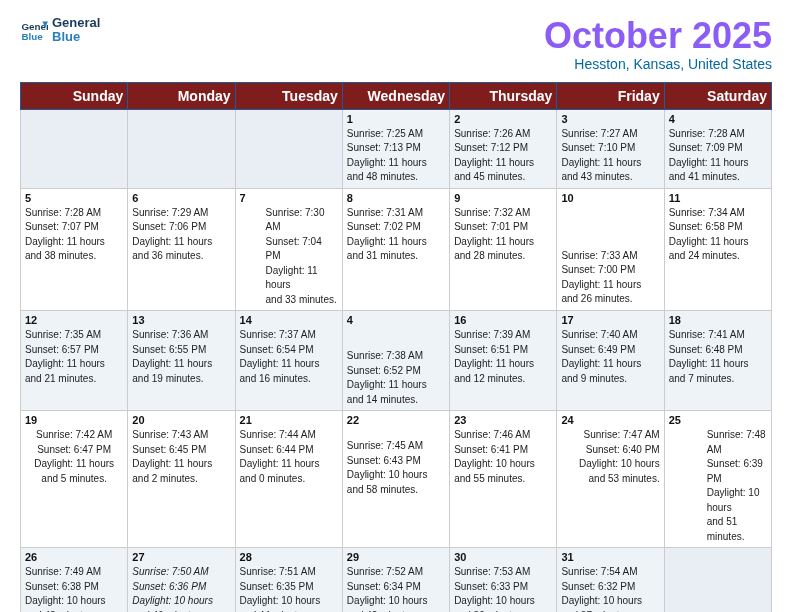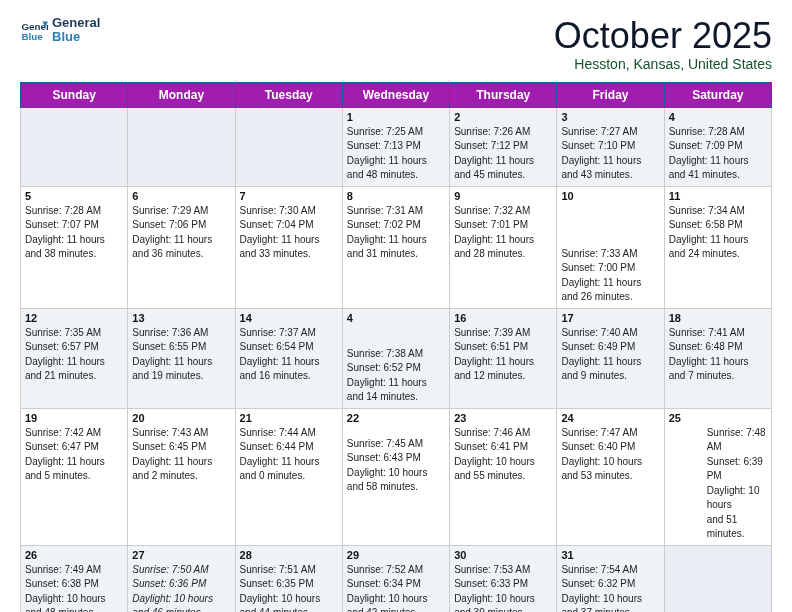--- a/index.html
+++ b/index.html
@@ -30,42 +30,42 @@
     }
     .logo-icon {
       width: 28px;
       height: 28px;
     }
     .title-block {
       text-align: right;
     }
     .month-title {
       font-size: 36px;
-      font-weight: normal;
-      color: #0f172a;
+      font-weight: bold;
+      color: #8b5cf6;
       line-height: 1.1;
     }
     .subtitle {
       font-size: 14px;
-      color: #14532d;
+      color: #0369a1;
     }
     .calendar {
       flex: 1;
       border: 1px solid #ccc;
       border-collapse: collapse;
       width: 100%;
       table-layout: fixed;
     }
     .calendar th {
-      background: #a21caf;
+      background: #7f1d1d;
       color: #fff;
-      font-size: 12px;
+      font-size: 14px;
       font-weight: bold;
       padding: 5px 4px;
-      text-align: center;
+      text-align: right;
       border: 1px solid #1a5c99;
     }
     .calendar td {
       border: 1px solid #ccc;
       vertical-align: top;
       padding: 3px 4px;
       font-size: 9.5px;
       color: #222;
       background: #fff;
       height: 78px;
@@ -169,21 +169,21 @@
           </td>
           <td>
             <div class="day-num">6</div>
             <div class="day-info" style="white-space: pre-line;">Sunrise: 7:29 AM
 Sunset: 7:06 PM
 Daylight: 11 hours
 and 36 minutes.</div>
           </td>
           <td>
             <div class="day-num">7</div>
-            <div class="day-info" style="white-space: pre-line;">Sunrise: 7:30 AM
+            <div class="day-info" style="white-space: pre-line; margin-left: 26px;">Sunrise: 7:30 AM
 Sunset: 7:04 PM
 Daylight: 11 hours
 and 33 minutes.</div>
           </td>
           <td>
             <div class="day-num">8</div>
             <div class="day-info" style="white-space: pre-line;">Sunrise: 7:31 AM
 Sunset: 7:02 PM
 Daylight: 11 hours
 and 31 minutes.</div>
@@ -257,21 +257,21 @@
             <div class="day-num">18</div>
             <div class="day-info" style="white-space: pre-line;">Sunrise: 7:41 AM
 Sunset: 6:48 PM
 Daylight: 11 hours
 and 7 minutes.</div>
           </td>
         </tr>
         <tr>
           <td>
             <div class="day-num">19</div>
-            <div class="day-info" style="white-space: pre-line;">Sunrise: 7:42 AM
+            <div class="day-info" style="white-space: pre-line; text-align: center;">Sunrise: 7:42 AM
 Sunset: 6:47 PM
 Daylight: 11 hours
 and 5 minutes.</div>
           </td>
           <td>
             <div class="day-num">20</div>
             <div class="day-info" style="white-space: pre-line;">Sunrise: 7:43 AM
 Sunset: 6:45 PM
 Daylight: 11 hours
 and 2 minutes.</div>
@@ -292,21 +292,21 @@
           </td>
           <td>
             <div class="day-num">23</div>
             <div class="day-info" style="white-space: pre-line;">Sunrise: 7:46 AM
 Sunset: 6:41 PM
 Daylight: 10 hours
 and 55 minutes.</div>
           </td>
           <td>
             <div class="day-num">24</div>
-            <div class="day-info" style="white-space: pre-line;">Sunrise: 7:47 AM
+            <div class="day-info" style="white-space: pre-line; text-align: right;">Sunrise: 7:47 AM
 Sunset: 6:40 PM
 Daylight: 10 hours
 and 53 minutes.</div>
           </td>
           <td>
             <div class="day-num">25</div>
             <div class="day-info" style="white-space: pre-line; margin-left: 38px;">Sunrise: 7:48 AM
 Sunset: 6:39 PM
 Daylight: 10 hours
 and 51 minutes.</div>

